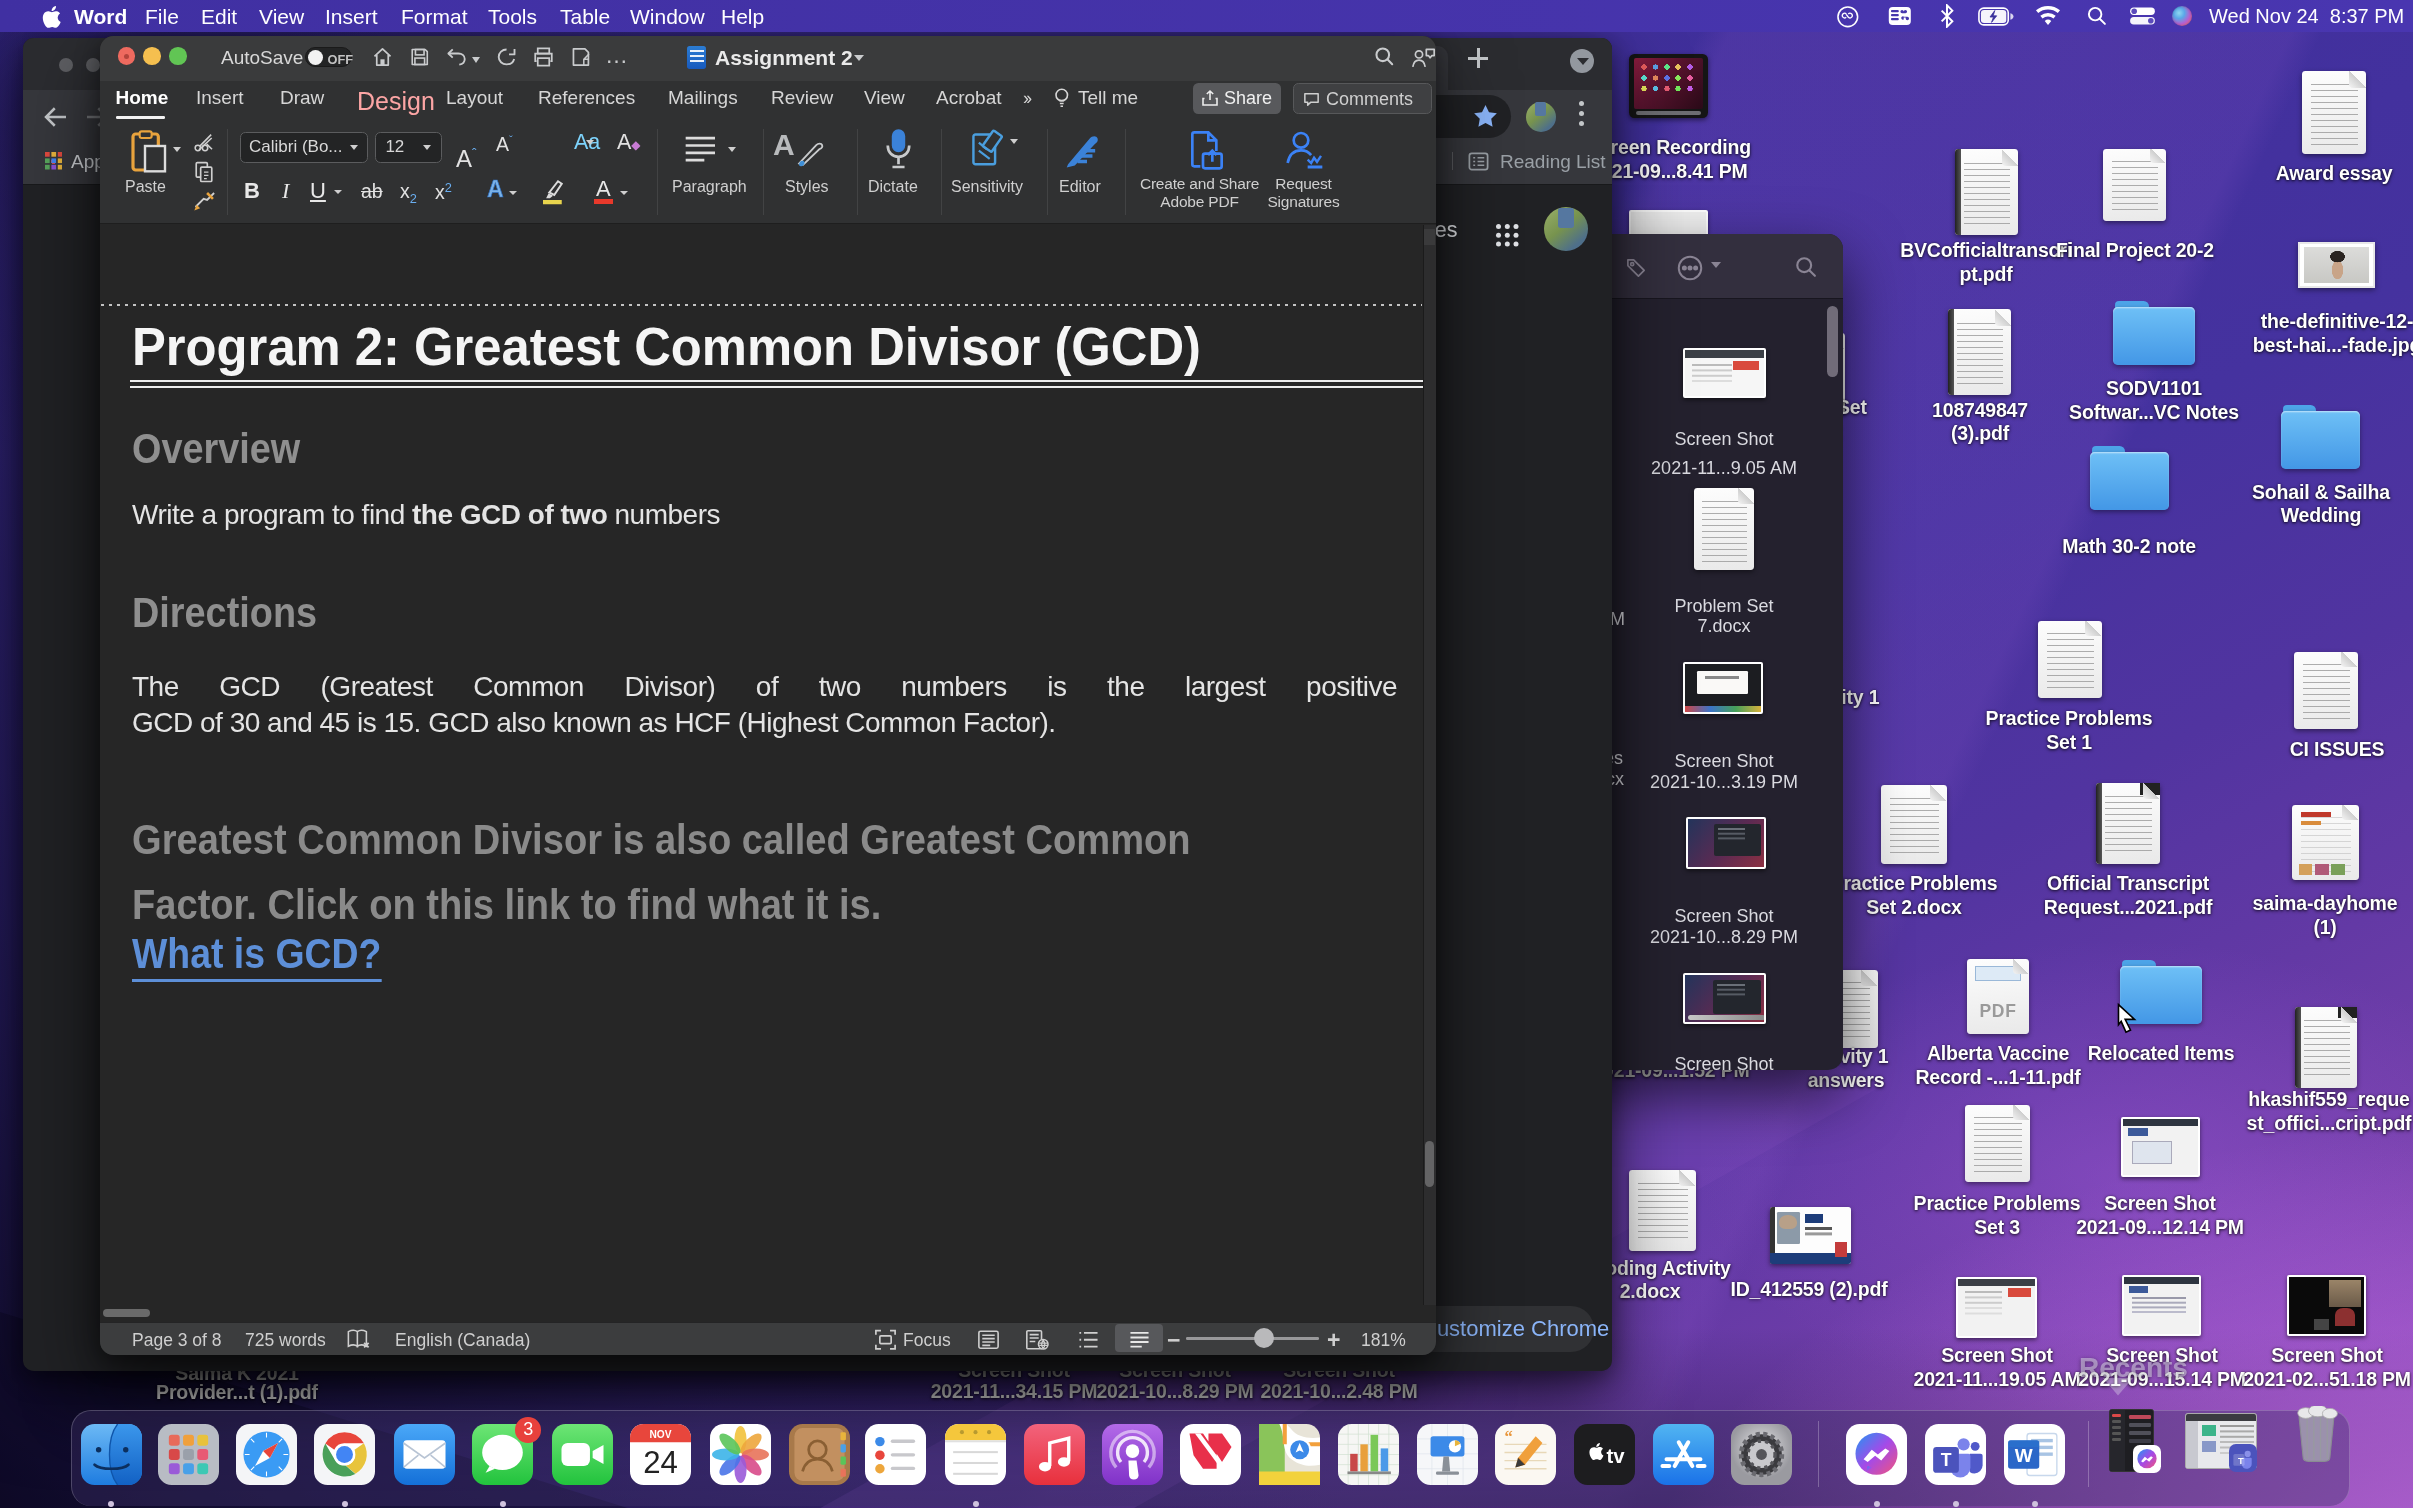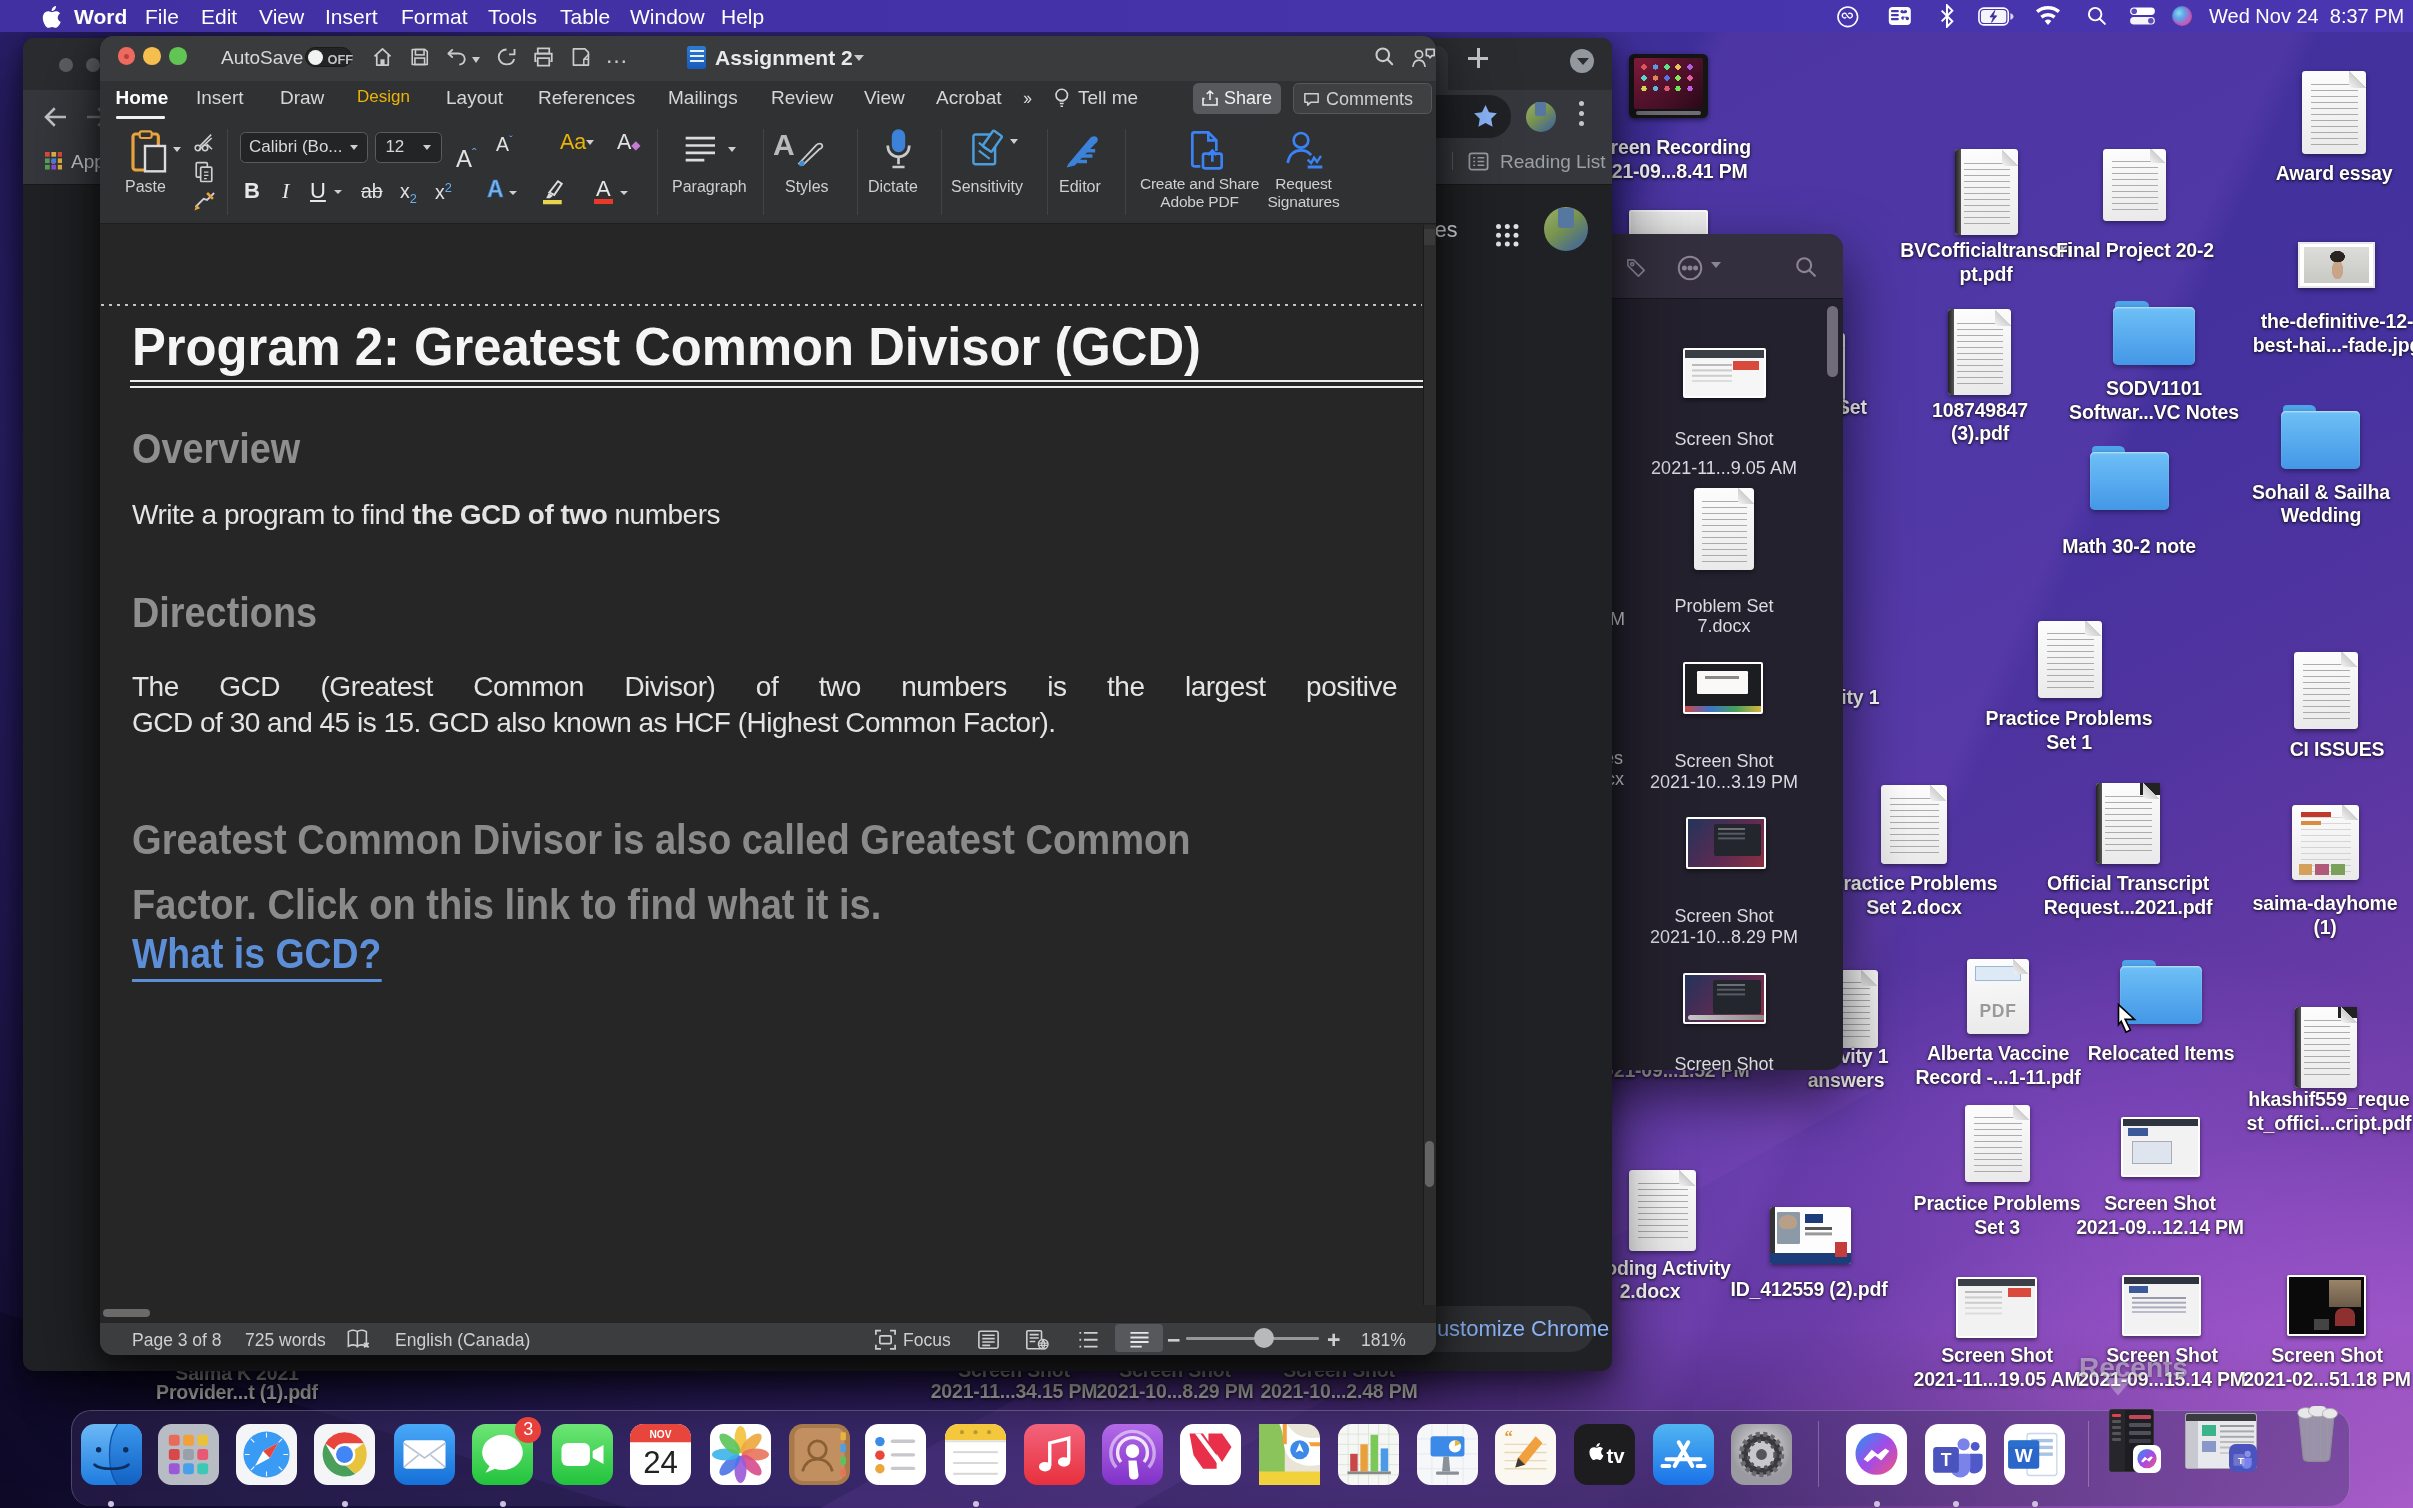--- a/index.html
+++ b/index.html
@@ -454,21 +454,21 @@
         <path d="M14.5 3.5h7v5.5h-2l-1.6 2-1.6-2h-1.8z" stroke-linejoin="round"></path>
       </svg>
   </div>
 
   <div class="abs" style="left:0;top:45px;width:1336px;height:143px;background:#303132;border-bottom:1.3px solid #1e1e1e;">
 
     <div class="abs" style="left:15.5px;top:6px;font-size:19px;font-weight:bold;color:#fff;">Home</div>
     <div class="abs" style="left:15.5px;top:35px;width:49px;height:2.7px;background:#f2f2f2;border-radius:1.3px;"></div>
     <div class="abs" style="left:96px;top:6px;font-size:19px;color:#d6d6d6;">Insert</div>
     <div class="abs" style="left:180px;top:6px;font-size:19px;color:#d6d6d6;">Draw</div>
-    <div class="abs" style="left:257px;top:6px;font-size:17px;color:#eab308;">Design</div>
+    <div class="abs" style="left:257px;top:6px;font-size:25px;color:#fca5a5;">Design</div>
     <div class="abs" style="left:346px;top:6px;font-size:19px;color:#d6d6d6;">Layout</div>
     <div class="abs" style="left:438px;top:6px;font-size:19px;color:#d6d6d6;">References</div>
     <div class="abs" style="left:568px;top:6px;font-size:19px;color:#d6d6d6;">Mailings</div>
     <div class="abs" style="left:671px;top:6px;font-size:19px;color:#d6d6d6;">Review</div>
     <div class="abs" style="left:764px;top:6px;font-size:19px;color:#d6d6d6;">View</div>
     <div class="abs" style="left:836px;top:6px;font-size:19px;color:#d6d6d6;">Acrobat</div>
     <div class="abs" style="left:923px;top:6.7px;font-size:17.5px;color:#d6d6d6;letter-spacing:-2.7px;">››</div>
     <svg class="abs" style="left:953px;top:4.7px" width="17.5" height="25.6" viewBox="0 0 14 20" fill="none" stroke="#d6d6d6" stroke-width="1.3">
         <circle cx="7" cy="7" r="4.6"></circle>
         <path d="M5.2 11.5h3.6M5.5 13.8h3M6 16h2"></path>
@@ -515,21 +515,21 @@
       <div class="abs" style="left:140px;top:6.7px;width:128px;height:31px;background:#232425;border:1.3px solid #5b5c5e;border-radius:5.4px;">
         <div class="abs" style="left:8px;top:4px;font-size:17px;color:#d8d8d8;">Calibri (Bo...</div>
         <div class="abs" style="left:109px;top:12px;width:0;height:0;border-left:4px solid transparent;border-right:4px solid transparent;border-top:5.4px solid #cfcfcf;"></div>
       </div>
       <div class="abs" style="left:275px;top:6.7px;width:67px;height:31px;background:#232425;border:1.3px solid #5b5c5e;border-radius:5.4px;">
         <div class="abs" style="left:9.4px;top:4px;font-size:17px;color:#d8d8d8;">12</div>
         <div class="abs" style="left:47px;top:12px;width:0;height:0;border-left:4px solid transparent;border-right:4px solid transparent;border-top:5.4px solid #cfcfcf;"></div>
       </div>
       <div class="abs" style="left:356px;top:20px;font-size:24px;color:#e2e2e2;">A<span style="font-size:13.5px;vertical-align:9.4px;color:#6aaef0;">ˆ</span></div>
       <div class="abs" style="left:396px;top:8px;font-size:19.5px;color:#e2e2e2;">A<span style="font-size:11.4px;vertical-align:6.7px;color:#6aaef0;">ˇ</span></div>
-      <div class="abs" style="left:460px;top:5.4px;font-size:21.5px;color:#eab308;">Aa</div>
+      <div class="abs" style="left:474px;top:5.4px;font-size:21.5px;color:#7dd3fc;">Aa</div>
       <div class="abs" style="left:486px;top:15px;width:0;height:0;border-left:4px solid transparent;border-right:4px solid transparent;border-top:5.4px solid #cfcfcf;"></div>
       <div class="abs" style="left:517px;top:5.4px;font-size:21.5px;color:#e2e2e2;">A<span style="font-size:12px;color:#c77ad4;">◆</span></div>
       <div class="abs" style="left:144px;top:53px;font-size:22px;font-weight:bold;color:#e8e8e8;">B</div>
       <div class="abs" style="left:182px;top:53px;font-size:22px;font-style:italic;font-family:'Liberation Serif',serif;color:#e8e8e8;">I</div>
       <div class="abs" style="left:210px;top:53px;font-size:22px;text-decoration:underline;color:#e8e8e8;">U</div>
       <div class="abs" style="left:234px;top:65px;width:0;height:0;border-left:4px solid transparent;border-right:4px solid transparent;border-top:4.7px solid #cfcfcf;"></div>
       <div class="abs" style="left:261px;top:55px;font-size:19.5px;text-decoration:line-through;color:#e2e2e2;">ab</div>
       <div class="abs" style="left:300px;top:55px;font-size:19.5px;color:#e2e2e2;">x<span style="font-size:12.8px;vertical-align:-4.7px;color:#6aaef0;">2</span></div>
       <div class="abs" style="left:335px;top:55px;font-size:19.5px;color:#e2e2e2;">x<span style="font-size:12.8px;vertical-align:7.4px;color:#6aaef0;">2</span></div>
       <div class="abs" style="left:387px;top:51px;font-size:23px;font-weight:bold;color:#7ab2e8;-webkit-text-stroke:0.7px #2f6fc0;">A</div>

